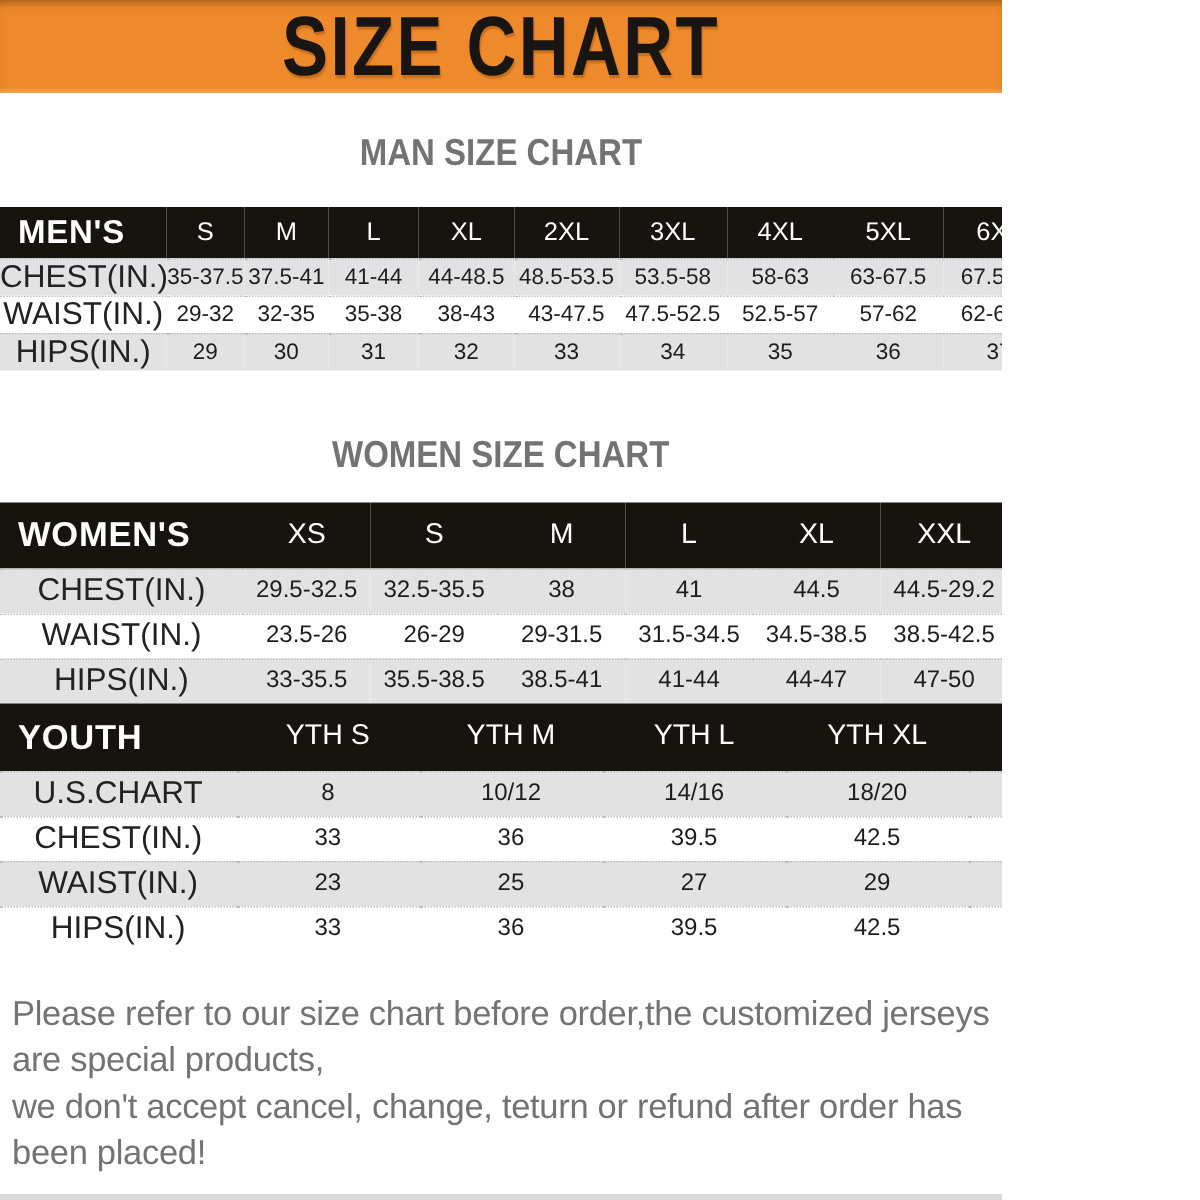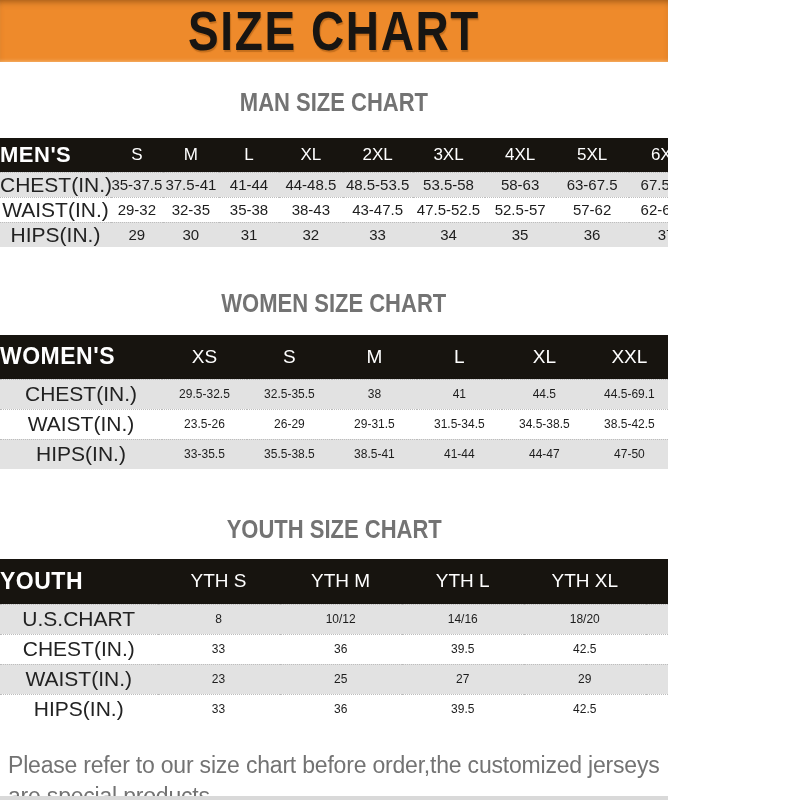--- a/index.html
+++ b/index.html
@@ -50,42 +50,42 @@
   .size-table{
     width:750px;margin:0 auto;
     border-collapse:collapse;table-layout:fixed;
   }
   .size-table thead th{
     background:#17140f;color:#ffffff;
     font-weight:normal;text-align:center;
     padding:0;
   }
   .size-table thead th.hdr-label{
-    text-align:left;padding-left:0;
+    text-align:left;padding-left:12px;
     font-weight:bold;font-size:22px;letter-spacing:.5px;
   }
   .size-table tbody td{
     text-align:center;
     color:#1d1d1d;
     padding:0;
   }
   .size-table tbody td.row-label{font-size:21px;color:#222;}
   .size-table tbody tr{background:#ffffff;border-top:1px dotted #bdbdbd;}
   .size-table tbody tr:nth-child(odd){background:#e2e2e2;}
   
   .men thead tr{height:34px;}
   .men thead th{font-size:17px;}
   .men tbody tr{height:25px;}
   .men tbody td{font-size:15px;}
   
   .women thead tr{height:44px;}
   .youth thead tr{height:45px;}
   .women thead th,.youth thead th{font-size:19px;}
   .women tbody tr,.youth tbody tr{height:30px;}
-  .women tbody td,.youth tbody td{font-size:12px;}
+  .women tbody td,.youth tbody td{font-size:16px;}
   .women thead th.hdr-label,.youth thead th.hdr-label{font-size:23px;}
   
   .disclaimer{margin:26px 0 0;padding:0 6px 0 8px;}
   .disclaimer p{
     margin:0;
     font-size:23px;line-height:31px;
     color:#737373;
     letter-spacing:-0.2px;
   }
   .bottom-strip{
@@ -203,21 +203,21 @@
           </tr>
         </thead>
         <tbody>
           <tr>
             <td class="row-label">CHEST(IN.)</td>
             <td>29.5-32.5</td>
             <td>32.5-35.5</td>
             <td>38</td>
             <td>41</td>
             <td>44.5</td>
-            <td>44.5-69.1</td>
+            <td>44.5-29.2</td>
             <td></td>
           </tr>
           <tr>
             <td class="row-label">WAIST(IN.)</td>
             <td>23.5-26</td>
             <td>26-29</td>
             <td>29-31.5</td>
             <td>31.5-34.5</td>
             <td>34.5-38.5</td>
             <td>38.5-42.5</td>
@@ -231,21 +231,20 @@
             <td>41-44</td>
             <td>44-47</td>
             <td>47-50</td>
             <td></td>
           </tr>
         </tbody>
       </table>
   </section>
 
   <section id="section-youth" class="chart-section">
-    <h2 class="section-title"><span class="t">YOUTH SIZE CHART</span></h2>
     <table class="size-table youth">
       <colgroup>
         <col style="width:21.0%">
           <col style="width:16.28%">
           <col style="width:16.28%">
           <col style="width:16.28%">
         <col style="width:16.26%">
           <col style="width:13.9%">
       </colgroup>
     <thead>

